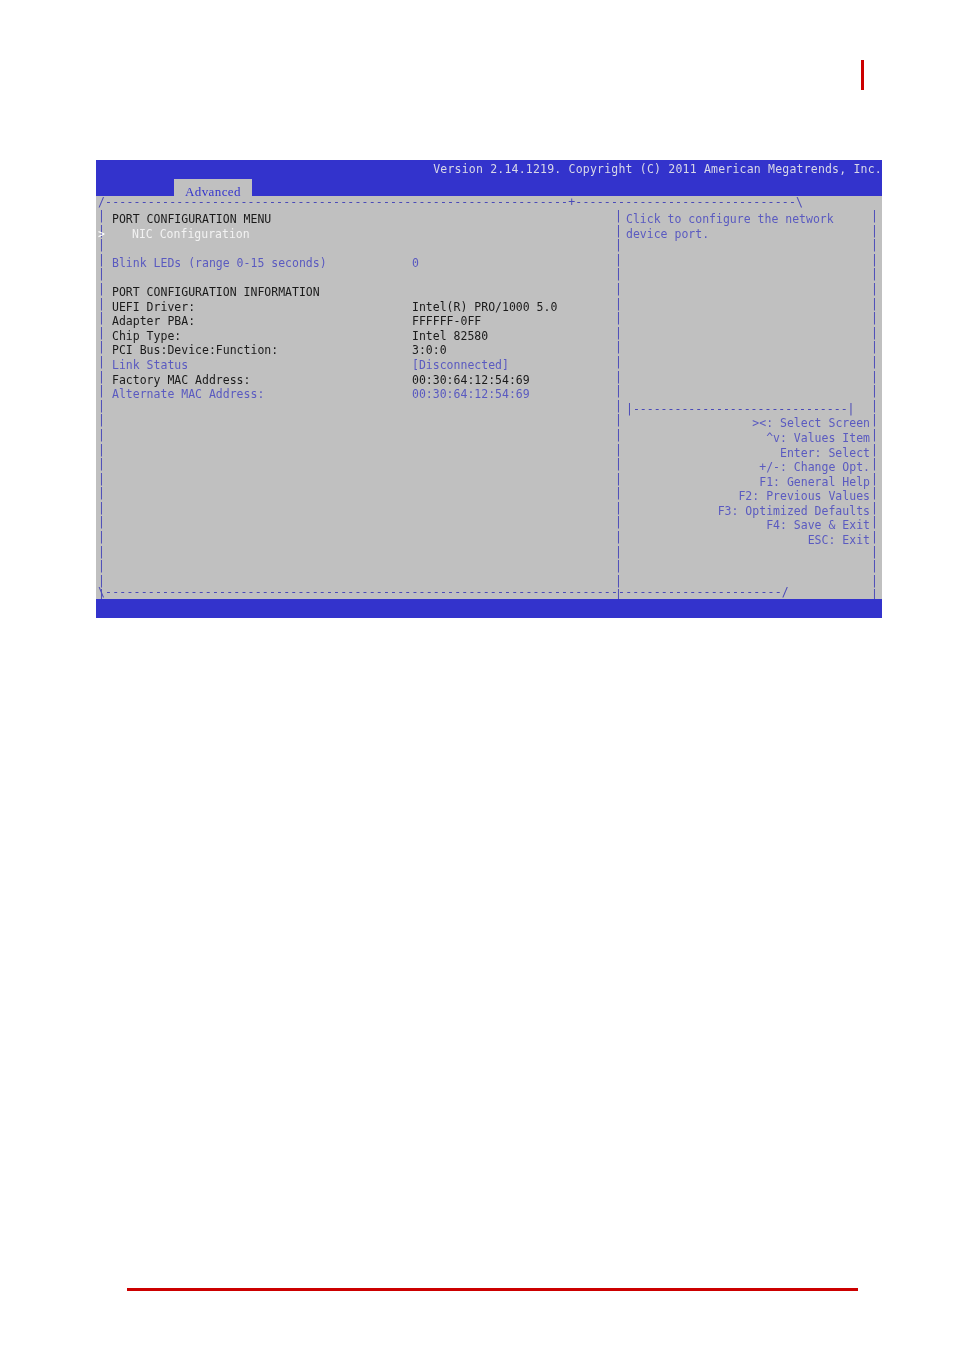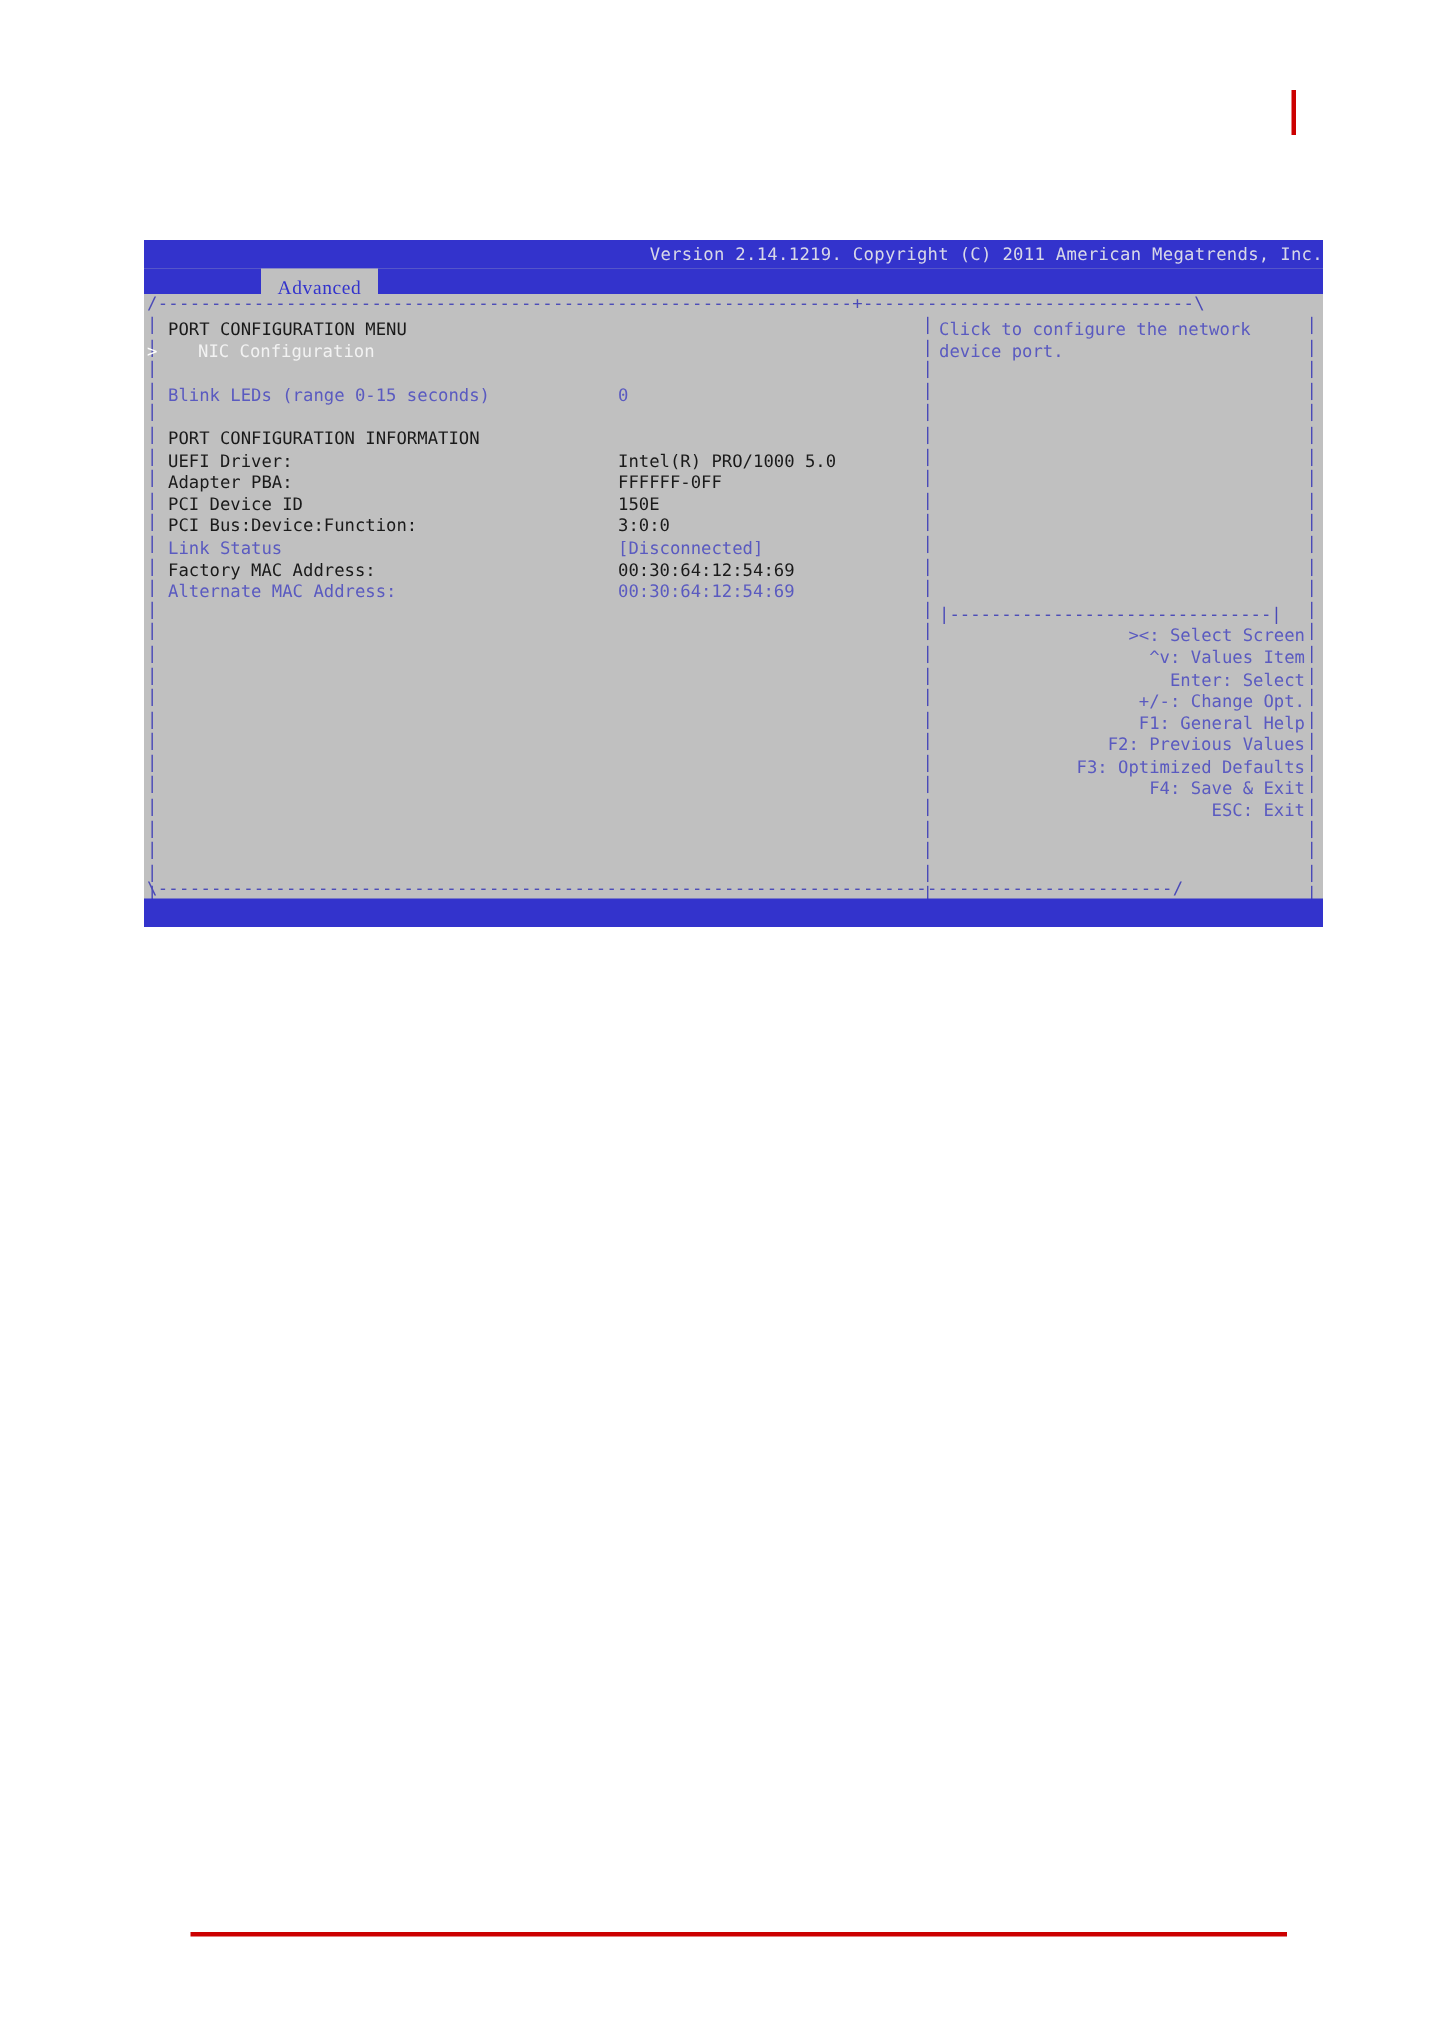--- a/index.html
+++ b/index.html
@@ -240,21 +240,21 @@
 
       <div class="spacer"></div>
 
       <div class="row">
         <span class="lbl hdr">PORT CONFIGURATION INFORMATION</span>
       </div>
 
       <div id="info-rows">
           <div class="row"><span class="lbl plain">UEFI Driver:</span><span class="val plain">Intel(R) PRO/1000 5.0</span></div>
           <div class="row"><span class="lbl plain">Adapter PBA:</span><span class="val plain">FFFFFF-0FF</span></div>
-          <div class="row"><span class="lbl plain">PCI Device ID</span><span class="val plain">150E</span></div>
+          <div class="row"><span class="lbl plain">Chip Type:</span><span class="val plain">Intel 82580</span></div>
           <div class="row"><span class="lbl plain">PCI Bus:Device:Function:</span><span class="val plain">3:0:0</span></div>
           <div class="row"><span class="lbl dim">Link Status</span><span class="val dim">[Disconnected]</span></div>
           <div class="row"><span class="lbl plain">Factory MAC Address:</span><span class="val plain">00:30:64:12:54:69</span></div>
           <div class="row"><span class="lbl dim">Alternate MAC Address:</span><span class="val dim">00:30:64:12:54:69</span></div>
         </div>
 
     </div>
 
     <div class="pane-right">
       <div id="help-lines">

